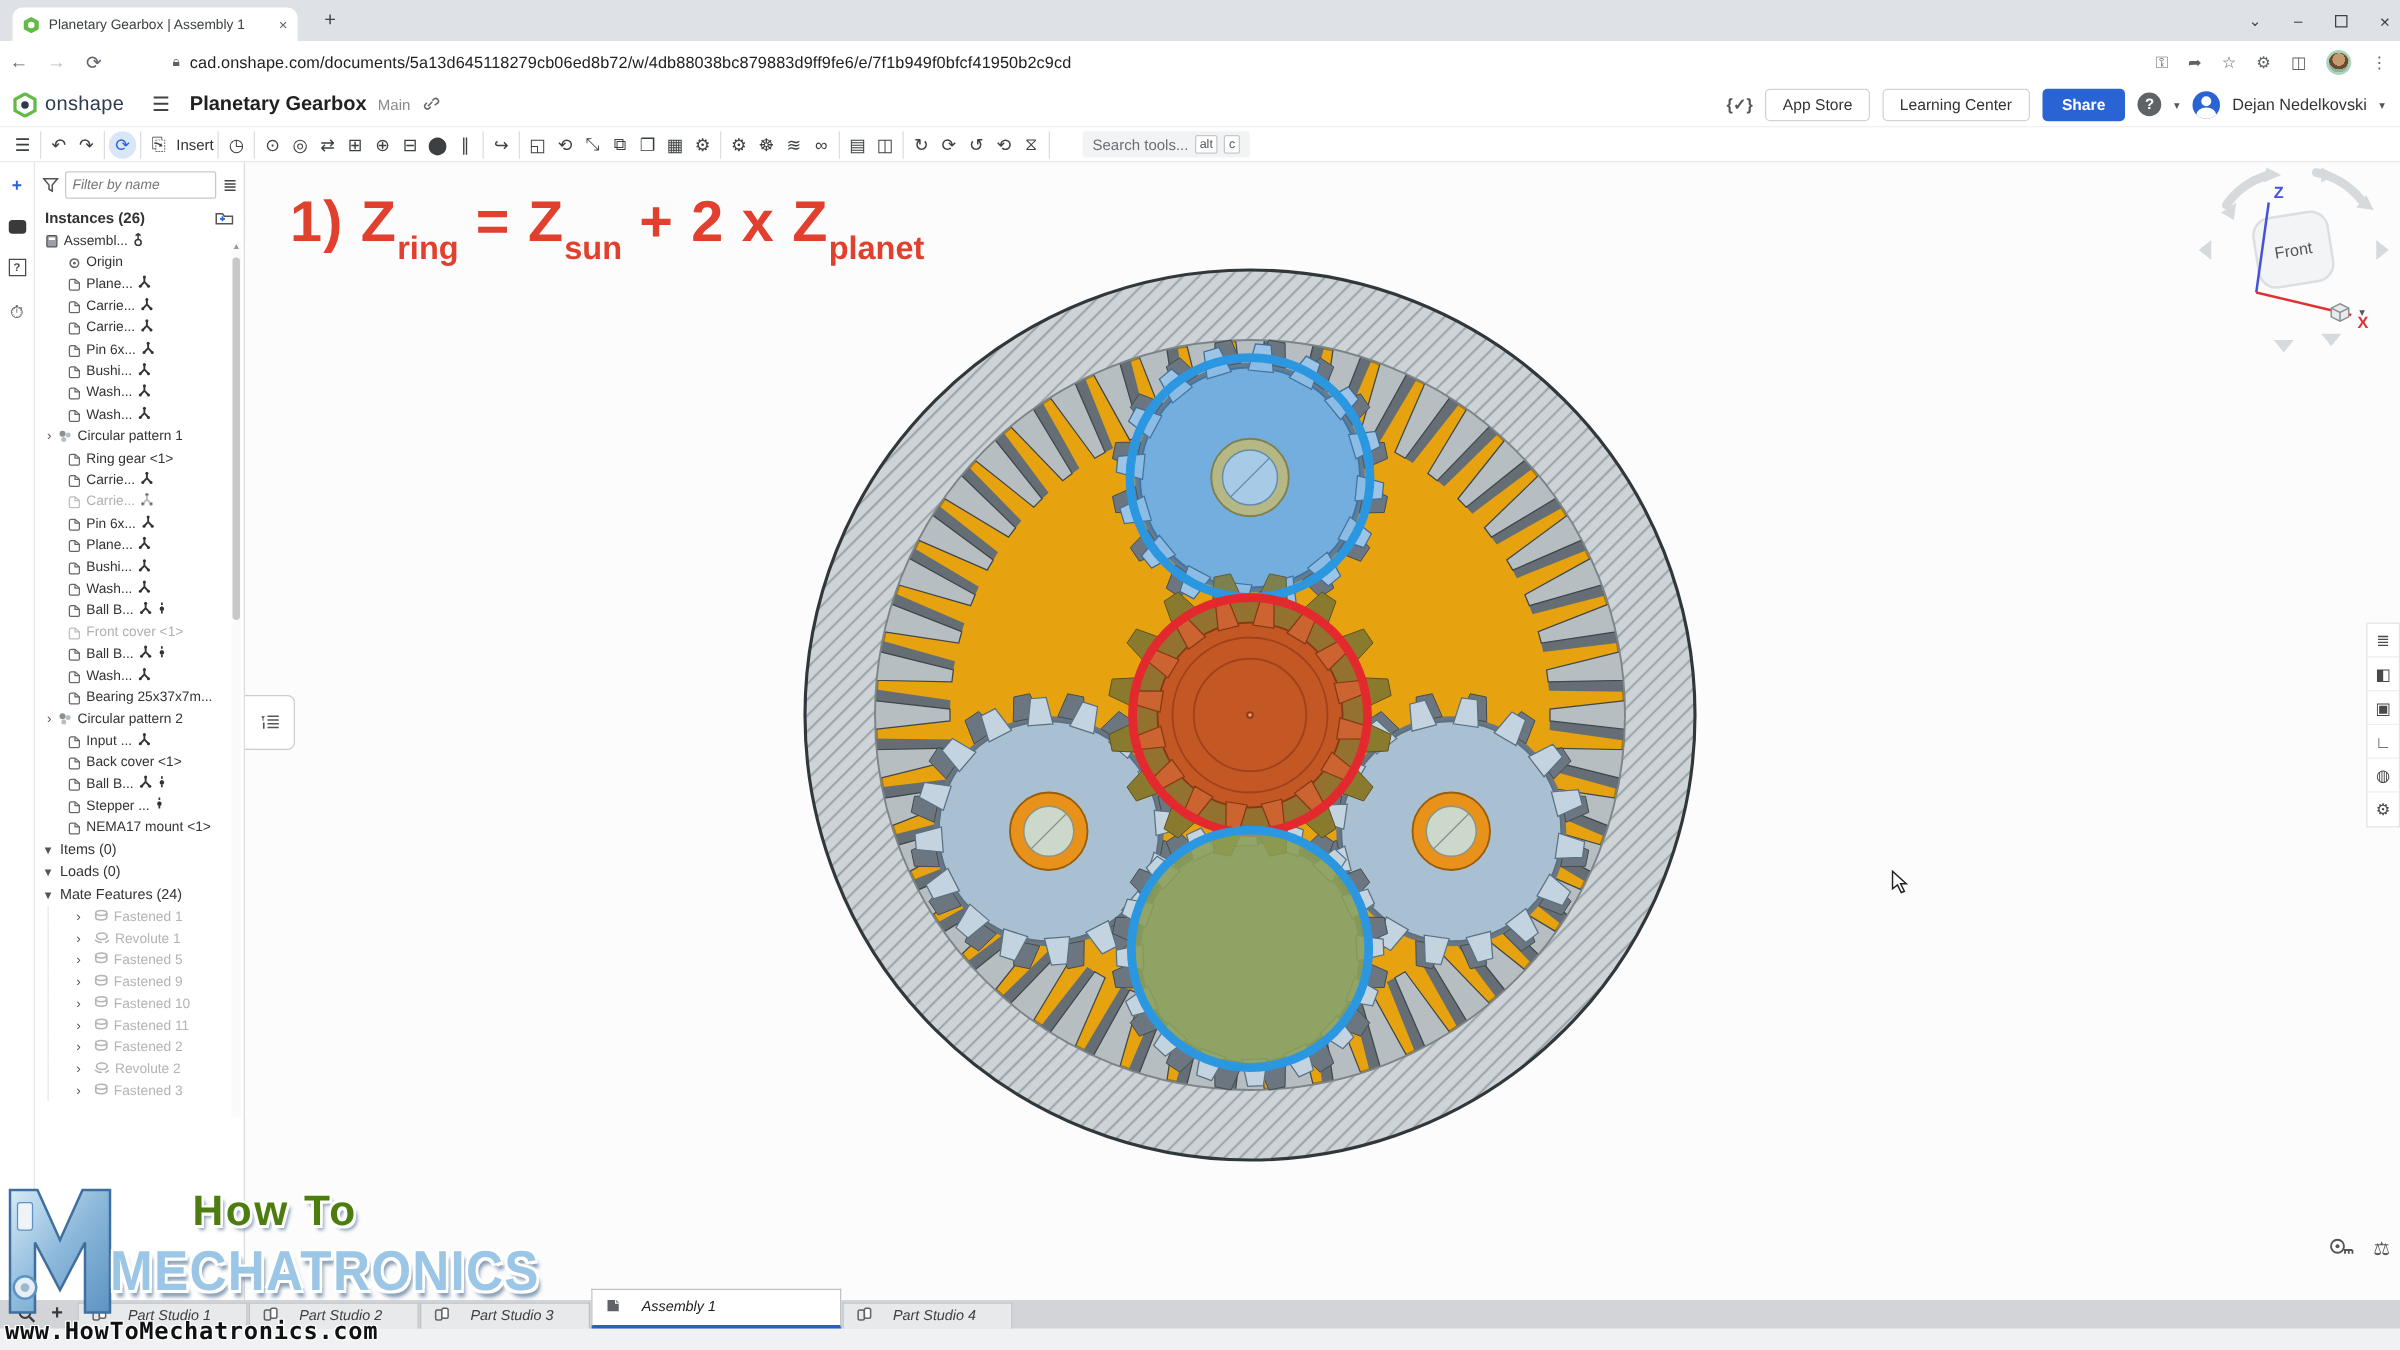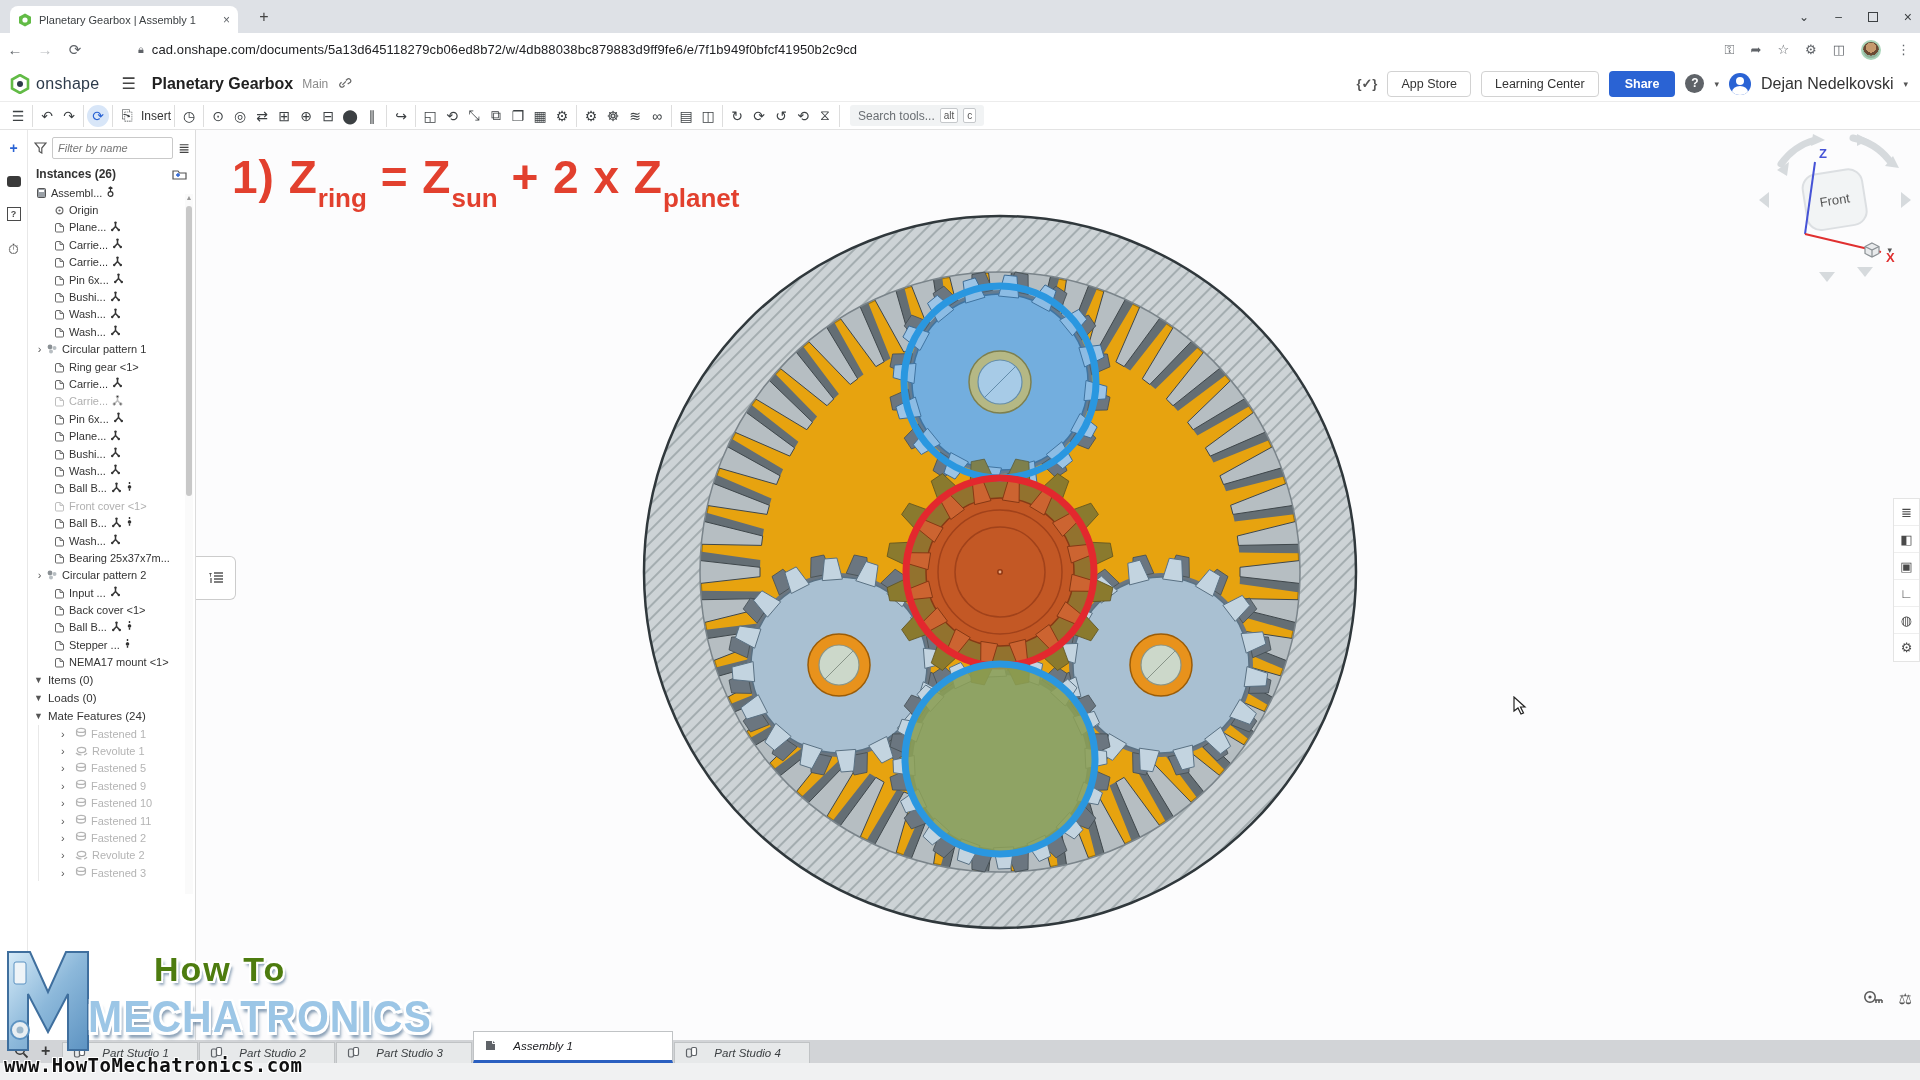--- a/index.html
+++ b/index.html
@@ -34,30 +34,30 @@
   .link-ic { margin-left:10px; }
   .hdr-right { position:absolute; right:12px; display:flex; align-items:center; gap:10px; }
   .fs-ic { font-size:13px; color:#555; font-weight:bold; }
   .hdr-btn { border:1px solid #d2d2d2; border-radius:4px; padding:5px 13px; font-size:12.5px; color:#333; background:#fff; }
   .share-btn { background:#2a63d4; color:#fff; border:none; border-radius:4px; padding:6px 16px; font-size:12.5px; font-weight:bold; }
   .help-ic { width:19px; height:19px; border-radius:50%; background:#5f6368; color:#fff; font-size:12px; font-weight:bold; text-align:center; line-height:19px; }
   .caret { font-size:9px; color:#555; }
   .user-av { width:22px; height:22px; border-radius:50%; background:#2a63d4; position:relative; overflow:hidden; }
   .user-av::before { content:''; position:absolute; left:7px; top:4px; width:8px; height:8px; border-radius:50%; background:#fff; }
   .user-av::after { content:''; position:absolute; left:3px; top:13px; width:16px; height:12px; border-radius:50% 50% 0 0; background:#fff; }
-  .user-name { font-size:16px; color:#333; }
+  .user-name { font-size:13px; color:#333; }
 
   
   .toolbar { position:absolute; left:0; top:102px; width:1920px; height:28px; background:#fff; border-bottom:1px solid #e3e3e3; display:flex; align-items:center; padding-left:4px; }
   .tb-group { display:flex; align-items:center; border-right:1px solid #ddd; padding:0 3px; height:22px; }
   .tb-group:last-child { border-right:none; }
   .tbtn { min-width:22px; height:22px; display:flex; align-items:center; justify-content:center; font-size:14px; color:#3c4043; border-radius:3px; padding:0 2px; }
   .tbtn.blue { background:#d8e6f8; color:#2a63d4; border-radius:50%; }
   .tb-label { font-size:12px; color:#333; margin-left:3px; }
-  .search-tools { margin-left:10px; background:#f1f3f4; border-radius:3px; display:flex; align-items:center; gap:5px; padding:3px 8px;text-align:center; }
+  .search-tools { margin-left:26px; background:#f1f3f4; border-radius:3px; display:flex; align-items:center; gap:5px; padding:3px 8px;text-align:center; }
   .search-tools .st-text { font-size:12px; color:#6a6f74; }
   .key { font-size:10px; color:#555; border:1px solid #c5c8cb; background:#fff; border-radius:2px; padding:0 3px; line-height:13px; }
 
   
   .leftstrip { position:absolute; left:0; top:130px; width:28px; height:910px; background:#fff; border-right:1px solid #e8e8e8; display:flex; flex-direction:column; align-items:center; padding-top:10px; gap:20px; }
   .ls-ic { font-size:14px; color:#4a4a4a; }
   .bubble { width:14px; height:11px; background:#3a3a3a; border-radius:3px; position:relative; }
   .bubble::after { content:''; position:absolute; left:2px; bottom:-4px; border:4px solid transparent; border-top-color:#3a3a3a; border-left-width:2px; border-right-width:2px; }
   .cubeq { width:14px; height:14px; border:1.5px solid #4a4a4a; font-size:9px; color:#4a4a4a; text-align:center; line-height:12px; font-weight:bold; }
 

